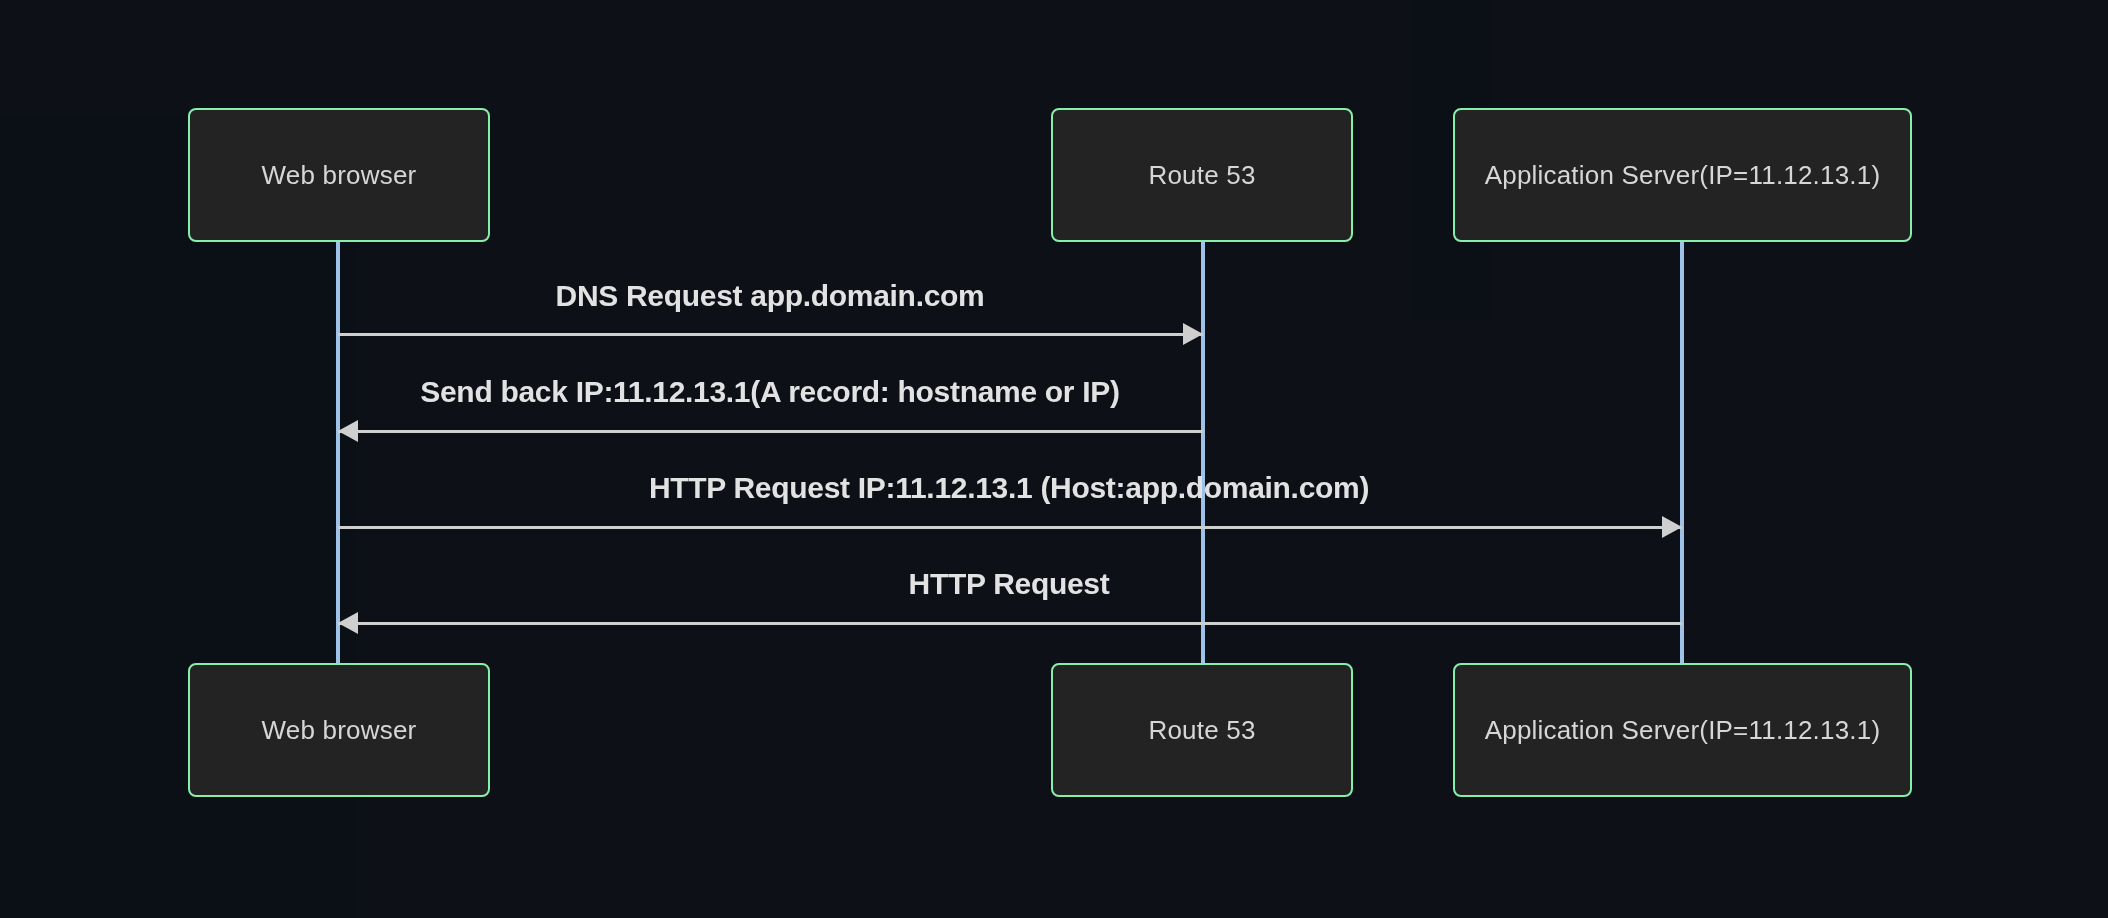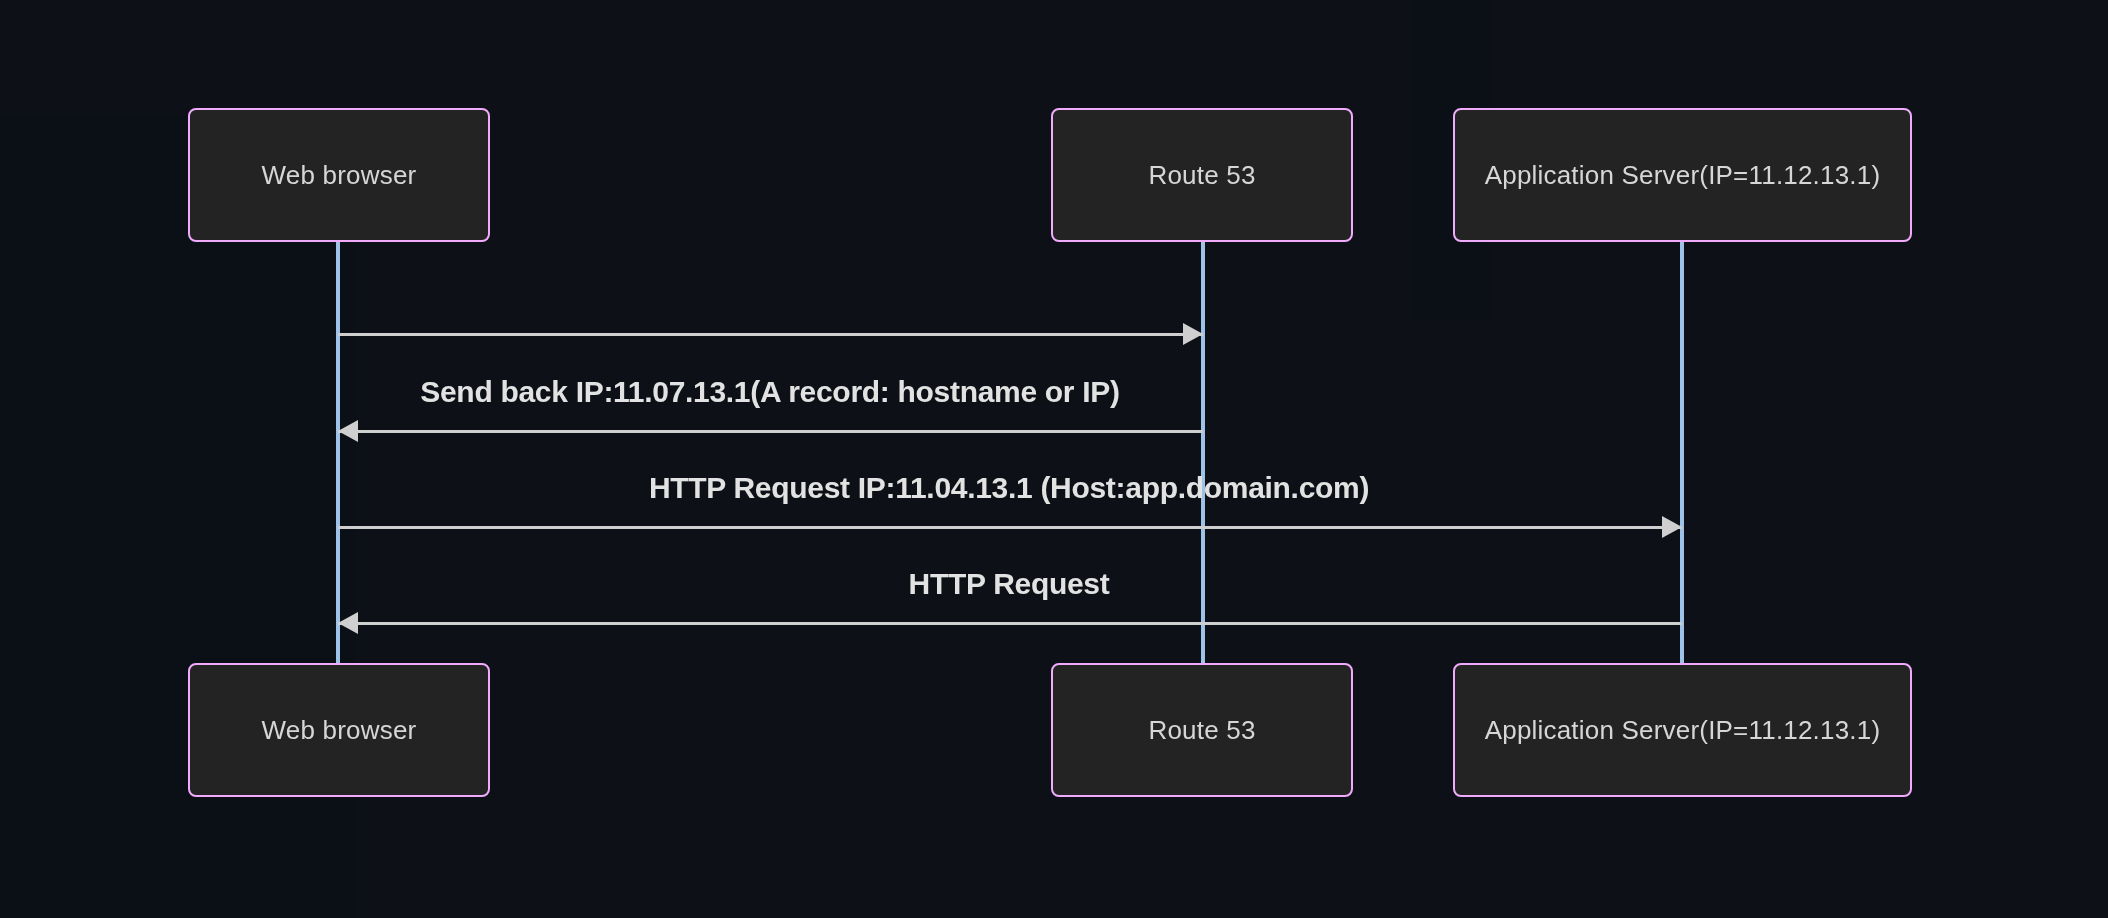--- a/index.html
+++ b/index.html
@@ -22,21 +22,21 @@
   
   .bg-panel {
     position: absolute;
     background: #0b1016;
     pointer-events: none;
   }
   .participant-box {
     position: absolute;
     box-sizing: border-box;
     background: #232323;
-    border: 2px solid #f0abfc;
+    border: 2px solid #86efac;
     border-radius: 8px;
     display: flex;
     align-items: center;
     justify-content: center;
     color: #d6d6d6;
     font-size: 26px;
     font-family: "Liberation Sans", sans-serif;
     font-weight: 400;
     letter-spacing: 0.2px;
     white-space: nowrap;
@@ -99,32 +99,33 @@
   </div>
 
   <div class="participant-box" style="left:1051px; top:108px; width:302px; height:134px;">
     <span>Route 53</span>
   </div>
 
   <div class="participant-box" style="left:1453px; top:108px; width:459px; height:134px;">
     <span>Application Server(IP=11.12.13.1)</span>
   </div>
 
+  <div class="msg-label" style="left:770px; top:279px;">DNS Request app.domain.com</div>
   <div class="msg" style="left:338px; top:333px; width:865px;">
     <div class="msg-line" style="width:865px;"></div>
     <div class="arrowhead right" style="left:845px;"></div>
   </div>
 
-  <div class="msg-label" style="left:770px; top:375px;">Send back IP:11.07.13.1(A record: hostname or IP)</div>
+  <div class="msg-label" style="left:770px; top:375px;">Send back IP:11.12.13.1(A record: hostname or IP)</div>
   <div class="msg" style="left:338px; top:430px; width:865px;">
     <div class="msg-line" style="width:865px;"></div>
     <div class="arrowhead left" style="left:0px;"></div>
   </div>
 
-  <div class="msg-label" style="left:1009px; top:471px;">HTTP Request IP:11.04.13.1 (Host:app.domain.com)</div>
+  <div class="msg-label" style="left:1009px; top:471px;">HTTP Request IP:11.12.13.1 (Host:app.domain.com)</div>
   <div class="msg" style="left:338px; top:526px; width:1344px;">
     <div class="msg-line" style="width:1344px;"></div>
     <div class="arrowhead right" style="left:1324px;"></div>
   </div>
 
   <div class="msg-label" style="left:1009px; top:567px;">HTTP Request</div>
   <div class="msg" style="left:338px; top:622px; width:1344px;">
     <div class="msg-line" style="width:1344px;"></div>
     <div class="arrowhead left" style="left:0px;"></div>
   </div>

